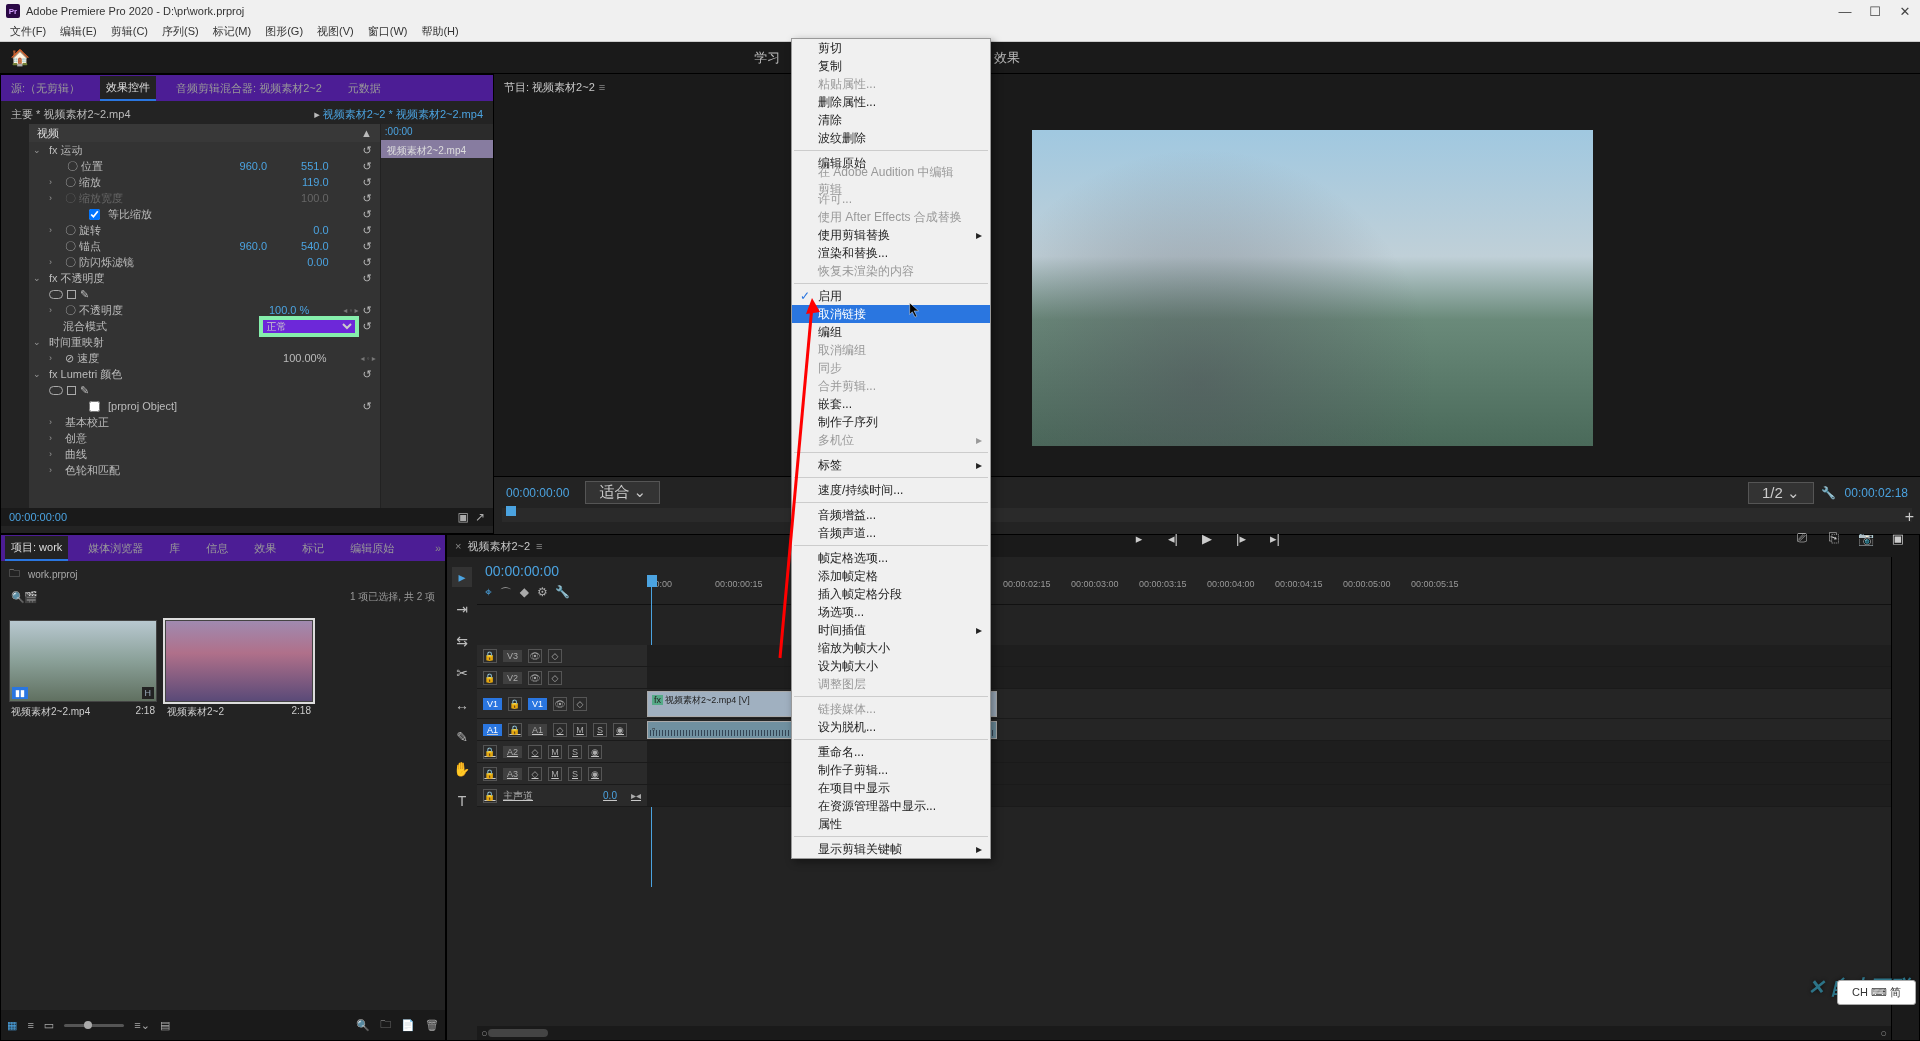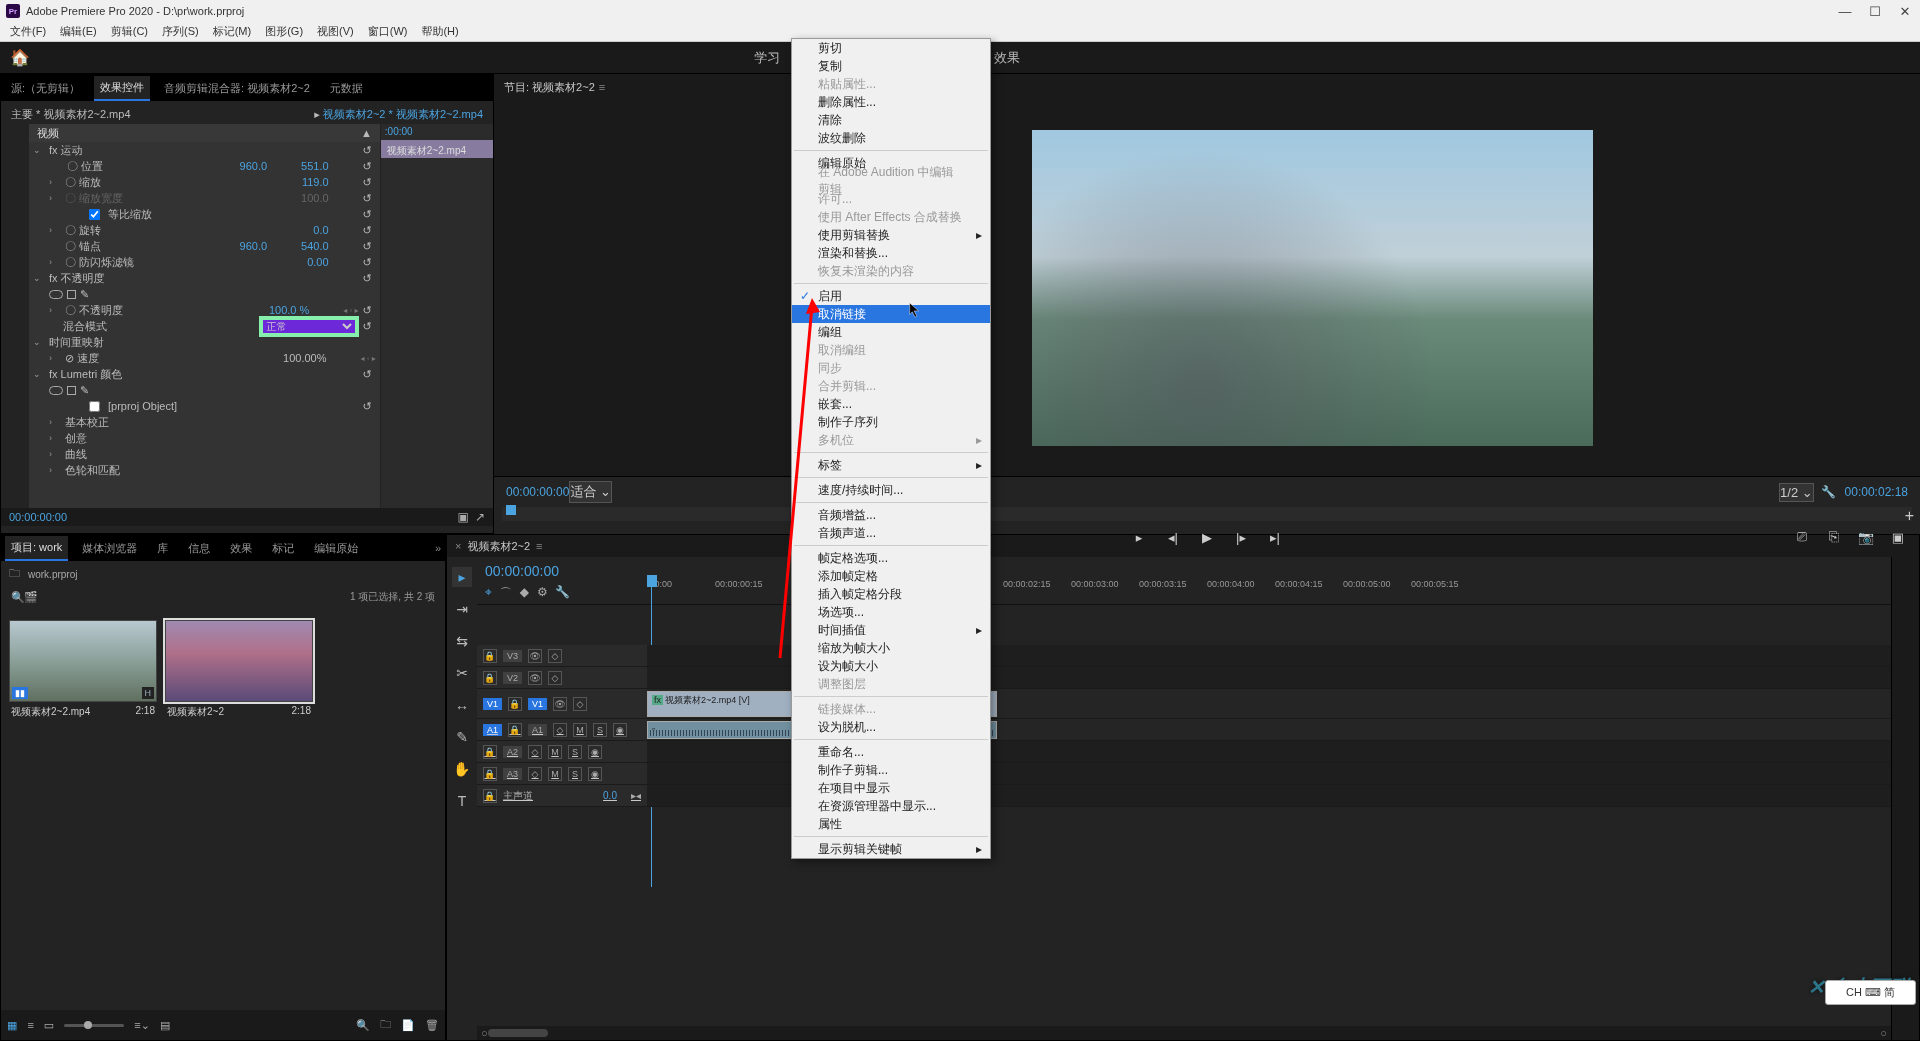--- a/index.html
+++ b/index.html
@@ -22,21 +22,21 @@
 .workspace-tabs .wtab { color: #bbb; font-size: 13px; padding: 6px 0; }
 .workspace-tabs .wtab.active { color: #4ba3e0; border-bottom: 2px solid #4ba3e0; }
 .workspace-tabs .ws-arrow { color: #888; font-size: 10px; }
 
 
 .main-row { display: flex; height: 460px; background: #232323; }
 .bottom-row { display: flex; height: 507px; background: #232323; }
 
 
 .panel { background: #232323; border: 1px solid #000; display: flex; flex-direction: column; }
-.panel-tabs { display: flex; align-items: center; height: 26px; background: #000000; padding: 0 4px; gap: 8px; font-size: 11px; }
+.panel-tabs { display: flex; align-items: center; height: 26px; background: #4c1d95; padding: 0 4px; gap: 14px; font-size: 11px; }
 .panel-tabs .tab { color: #999; padding: 4px 6px; cursor: default; }
 .panel-tabs .tab.active { color: #ddd; background: #232323; }
 .panel-tabs .tab.active.underline { border-bottom: 2px solid #2a76e0; }
 .panel-tabs .more { margin-left: auto; color: #888; }
 
 
 .fx-panel { width: 494px; }
 .fx-header { display: flex; justify-content: space-between; padding: 6px 10px 2px; color: #bbb; font-size: 11px; }
 .fx-header .link { color: #4ba3e0; }
 .fx-body { display: flex; height: 384px; position: relative; margin-left: 28px; }
@@ -57,21 +57,21 @@
 
 
 .program-panel { flex: 1; display: flex; flex-direction: column; position: relative; }
 .prog-tabs { height: 26px; background: #1a1a1a; display: flex; align-items: center; padding: 0 10px; font-size: 11px; }
 .prog-canvas { flex: 1; background: #1a1a1a; display: flex; align-items: center; justify-content: center; }
 .video-frame { width: 561px; height: 316px; background: linear-gradient(#a0c8e0 0%, #c0d0d8 40%, #6a8a7a 60%, #4a6a5a 100%); margin-left: 210px; position: relative; }
 .video-frame::after { content:""; position:absolute; inset:0; background: radial-gradient(circle at 30% 80%, rgba(80,80,90,0.5), transparent 50%); }
 .prog-controls { height: 58px; background: #232323; border-top: 1px solid #000; padding: 4px 8px; }
 .prog-tc-row { display: flex; align-items: center; justify-content: space-between; font-size: 12px; padding: 0 4px; }
 .prog-tc-row .tc { color: #4ba3e0; }
-.prog-tc-row select, .prog-tc-row .dd { background: #333; border: 1px solid #555; color: #ccc; font-size: 13px; padding: 1px 0; }
+.prog-tc-row select, .prog-tc-row .dd { background: #333; border: 1px solid #555; color: #ccc; font-size: 15px; padding: 1px 13px; margin-left: 16px; }
 .prog-ruler { height: 14px; background: #2a2a2a; margin-top: 4px; position: relative; }
 .prog-ruler .playhead { position: absolute; left: 4px; top: -2px; width: 10px; height: 10px; background: #4ba3e0; }
 .prog-buttons { display: flex; align-items: center; justify-content: center; gap: 14px; margin-top: 6px; position: relative; }
 .prog-buttons .btn { width: 20px; height: 20px; color: #ccc; display:flex; align-items:center; justify-content:center; font-size:13px; }
 .prog-buttons .right-cluster { position: absolute; right: 4px; display: flex; gap: 12px; }
 .prog-buttons .plus { position: absolute; right: -2px; top: -20px; color:#ccc; font-size: 16px;}
 
 
 .project-panel { width: 446px; }
 .proj-top { display: flex; align-items: center; padding: 4px 8px; gap: 8px; }
@@ -137,21 +137,21 @@
 .ctx-menu .mi.check::before { content:"✓"; position:absolute; left:8px; color:#2a76e0; }
 .ctx-menu .mi.submenu::after { content:"▸"; position:absolute; right:8px; }
 .ctx-menu .sep { height: 1px; background: #ccc; margin: 3px 2px; }
 
 
 .arrow-anno { position: absolute; left: 770px; top: 298px; width: 60px; height: 370px; z-index: 1001; pointer-events:none; }
 .arrow-anno svg { width:100%; height:100%; }
 
 
 .watermark { position:absolute; right: 10px; bottom: 40px; color:#3ac; font-size: 20px; font-weight:bold; opacity:0.6; text-shadow: 0 0 4px #000; font-style: italic;}
-.ime-box { position:absolute; right: 4px; bottom: 36px; background:#fff; color:#333; border:1px solid #aaa; padding: 4px 20px; font-size:11px; border-radius:3px;margin-left:8px;}
+.ime-box { position:absolute; right: 4px; bottom: 36px; background:#fff; color:#333; border:1px solid #aaa; padding: 4px 14px; font-size:11px; border-radius:3px;margin-left:8px;}
 
 
 .cursor-ind { position:absolute; left: 908px; top: 302px; width: 14px; height: 16px; z-index:1002; pointer-events:none; }
 .cursor-ind svg { width:100%; height:100%; fill:#000; stroke:#fff; stroke-width:0.5; }
 .dot-nav { font-size:8px; color:#777; }
 </style>
 </head>
 <body>
 
 <div class="titlebar">

